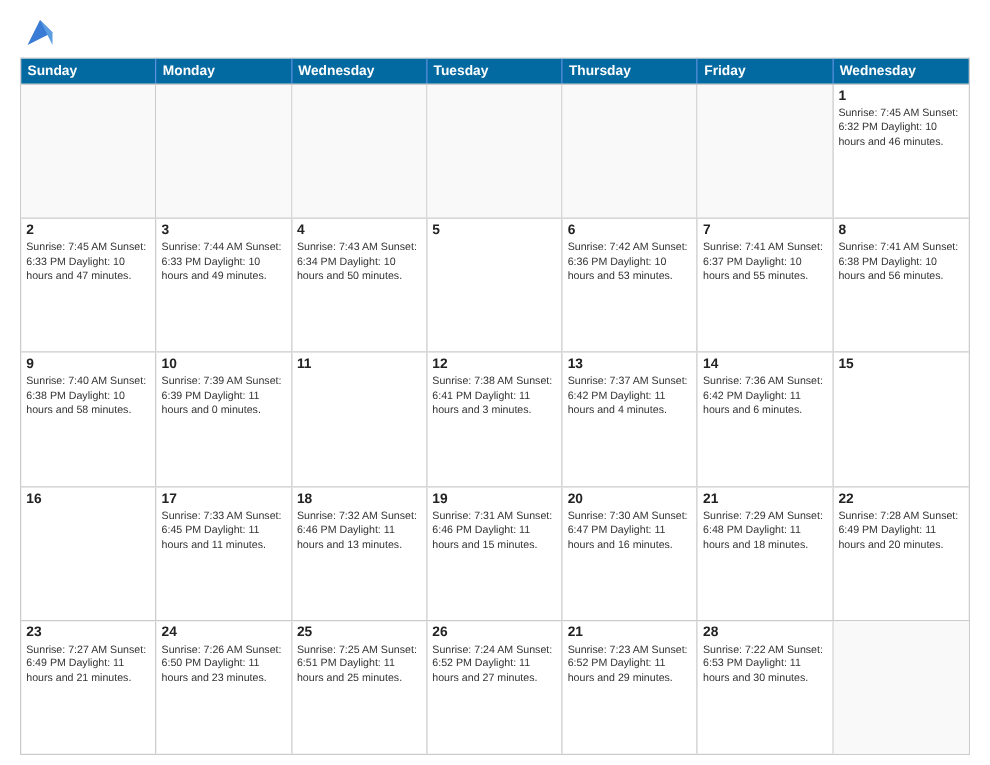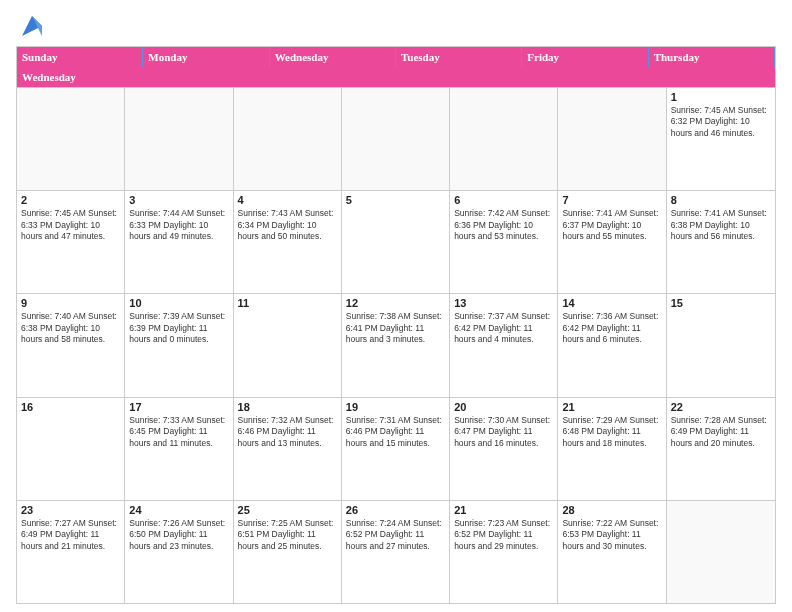--- a/index.html
+++ b/index.html
@@ -52,23 +52,22 @@
       color: #444;
     }
     .calendar {
       flex: 1;
       display: flex;
       flex-direction: column;
       border: 1px solid #ccc;
     }
     .cal-header {
       display: grid;
-      grid-template-columns: repeat(6, 1fr);
-      background: #ec4899;
-      font-family: Liberation Serif, serif;
+      grid-template-columns: repeat(7, 1fr);
+      background: #0369a1;
     }
     .cal-header-cell {
       color: #fff;
       font-size: 11px;
       font-weight: bold;
       padding: 4px 5px;
       text-align: left;
       border-right: 1px solid #5a90dd;
     }
     .cal-header-cell:last-child { border-right: none; }
@@ -128,22 +127,22 @@
       <div class="location-title"></div>
     </div>
   </div>
 
   <div class="calendar">
     <div class="cal-header">
     <div class="cal-header-cell">Sunday</div>
         <div class="cal-header-cell">Monday</div>
         <div class="cal-header-cell">Wednesday</div>
         <div class="cal-header-cell">Tuesday</div>
+        <div class="cal-header-cell">Thursday</div>
         <div class="cal-header-cell">Friday</div>
-        <div class="cal-header-cell">Thursday</div>
         <div class="cal-header-cell">Wednesday</div>
       </div>
     <div class="cal-body">
     <div class="cal-row">
           <div class="cal-cell empty"></div>
           <div class="cal-cell empty"></div>
           <div class="cal-cell empty"></div>
           <div class="cal-cell empty"></div>
           <div class="cal-cell empty"></div>
           <div class="cal-cell empty"></div>

